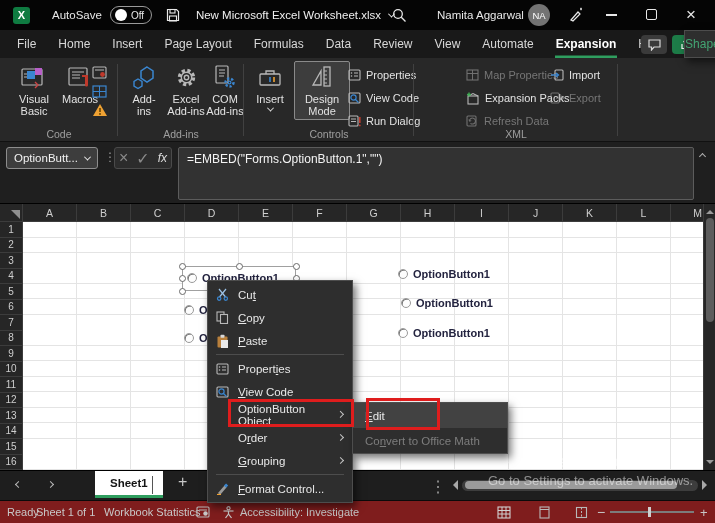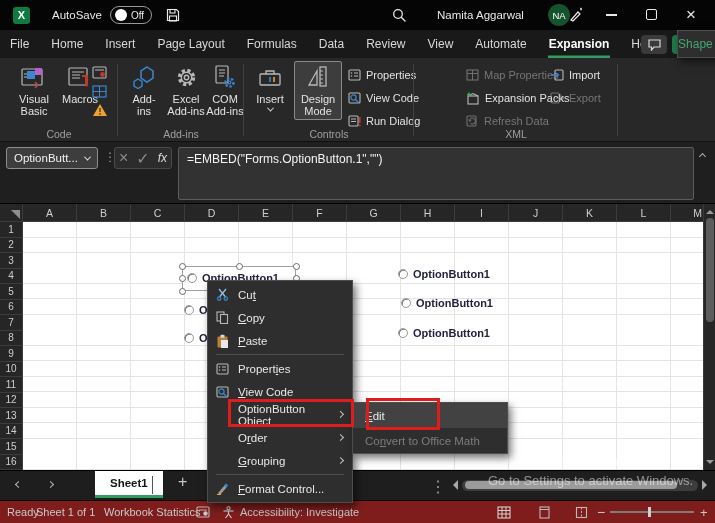--- a/index.html
+++ b/index.html
@@ -11,30 +11,30 @@
   .titlebar{left:0;top:0;width:715px;height:30px;background:#050505;display:flex;align-items:center;font-size:11.5px;color:#e8e8e8}
   .xl-logo{width:17px;height:17px;margin-left:13px;background:var(--excel-green);border-radius:3px;display:flex;align-items:center;justify-content:center;font-weight:700;font-size:11px;color:#fff}
   .autosave{margin-left:22px}
   .tgl{margin-left:8px;width:42px;height:18px;border:1px solid #9a9a9a;border-radius:10px;display:flex;align-items:center;padding:0 4px;gap:4px;font-size:10px}
   .tgl .knob{width:12px;height:12px;border-radius:50%;background:#fff}
   .save-btn{margin-left:14px;display:flex}
   .fname{margin-left:16px;display:flex;align-items:center;gap:8px;color:#f0f0f0}
   .tb-ico{display:flex;align-items:center;justify-content:center}
   .search-btn{position:absolute;left:392px}
   .uname{position:absolute;left:437px;width:86px;text-align:right;white-space:nowrap}
-  .avatar{position:absolute;left:548px;width:22px;height:22px;top:4px;border-radius:50%;background:#14532d;display:flex;align-items:center;justify-content:center;font-size:9.5px;color:#fff}
+  .avatar{position:absolute;left:528px;width:22px;height:22px;top:4px;border-radius:50%;background:#737373;display:flex;align-items:center;justify-content:center;font-size:9.5px;color:#fff}
   .ink-btn{position:absolute;left:568px}
   .win-min{position:absolute;left:606px;top:14px;width:11px;height:2px;background:#e8e8e8}
   .win-max{position:absolute;left:646px;top:9px;width:11px;height:11px;border:1.4px solid #e8e8e8;border-radius:2px}
   .win-close{position:absolute;left:686px;top:2px;font-size:17px;color:#e8e8e8;line-height:26px}
 
   
   .tabrow{left:0;top:30px;width:715px;height:28px;background:#191919;display:flex;align-items:center;font-size:12px;color:#d8d8d8}
   .rtab{padding:0 1px;margin-left:20px;height:28px;display:flex;align-items:center;white-space:nowrap}
-  .rtab.first{margin-left:9px}
+  .rtab.first{margin-left:16px}
   .rtab.active{color:#fff;font-weight:700;box-shadow:inset 0 -2.5px 0 var(--green-underline)}
   .rtab.ctx{color:var(--shape-green)}
   .cmt-btn{position:absolute;left:641px;top:35px;width:26px;height:19px;background:#3a3a3a;border-radius:4px;display:flex;align-items:center;justify-content:center}
   .share-btn{position:absolute;left:672px;top:35px;width:34px;height:19px;background:var(--share-green);border-radius:4px;display:flex;align-items:center;justify-content:center;gap:3px;color:#fff}
 
   
   .ribbon{left:0;top:58px;width:715px;height:84px;background:#282828;border-bottom:1px solid #111}
   .grp{position:absolute;top:0;height:84px}
   .grp-label{position:absolute;bottom:2px;left:0;right:0;text-align:center;font-size:10.5px;color:#9f9f9f}
   .grp-div{position:absolute;top:6px;bottom:6px;width:1px;background:#414141}
@@ -135,20 +135,24 @@
     <span class="knob"></span>
     <span>Off</span>
   </div>
   <span class="save-btn tb-ico">
     <svg width="14" height="14" viewBox="0 0 14 14">
         <path d="M1.5 1.5h9l2 2v9h-11z" fill="none" stroke="#e8e8e8" stroke-width="1.2"></path>
         <rect x="4" y="1.5" width="5" height="3.5" fill="none" stroke="#e8e8e8" stroke-width="1.1"></rect>
         <rect x="3.5" y="8" width="7" height="5" fill="none" stroke="#e8e8e8" stroke-width="1.1"></rect>
       </svg>
   </span>
+  <div class="fname">
+    <span>New Microsoft Excel Worksheet.xlsx</span>
+    <span class="chv down"></span>
+  </div>
   <span class="search-btn tb-ico">
     <svg width="15" height="15" viewBox="0 0 15 15">
         <circle cx="6" cy="6" r="4.3" fill="none" stroke="#e8e8e8" stroke-width="1.3"></circle>
         <line x1="9.3" y1="9.3" x2="13.5" y2="13.5" stroke="#e8e8e8" stroke-width="1.3"></line>
       </svg>
   </span>
   <span class="uname">Namita Aggarwal</span>
   <div class="avatar">NA</div>
   <span class="ink-btn tb-ico">
     <svg width="16" height="16" viewBox="0 0 16 16">
@@ -288,21 +292,21 @@
         <svg width="24" height="22" viewBox="0 0 24 22">
             <rect x="2" y="8" width="20" height="11" rx="1" fill="none" stroke="#b8b8b8" stroke-width="1.3"></rect>
             <path d="M8 8 V5 h8 v3" fill="none" stroke="#b8b8b8" stroke-width="1.3"></path>
             <line x1="12" y1="11" x2="12" y2="16" stroke="#3a86d0" stroke-width="1.6"></line>
             <line x1="16" y1="11" x2="16" y2="16" stroke="#efa233" stroke-width="1.6"></line>
           </svg>
       </span>
       <span>Insert</span>
       <span class="chv down" style="margin-top:2px"></span>
     </div>
-    <div class="bigbtn dm-box" style="left:50px;width:48px">
+    <div class="bigbtn dm-box" style="left:50px;width:56px">
       <span class="ic">
         <svg width="24" height="24" viewBox="0 0 24 24">
             <polygon points="3,20 11,6 11,20" fill="none" stroke="#b8b8b8" stroke-width="1.3"></polygon>
             <rect x="14" y="2" width="6" height="19" fill="none" stroke="#b8b8b8" stroke-width="1.3"></rect>
             <line x1="14" y1="6" x2="17" y2="6" stroke="#b8b8b8"></line>
             <line x1="14" y1="10" x2="17" y2="10" stroke="#b8b8b8"></line>
             <line x1="14" y1="14" x2="17" y2="14" stroke="#b8b8b8"></line>
             <line x1="14" y1="18" x2="17" y2="18" stroke="#b8b8b8"></line>
           </svg>
       </span>

